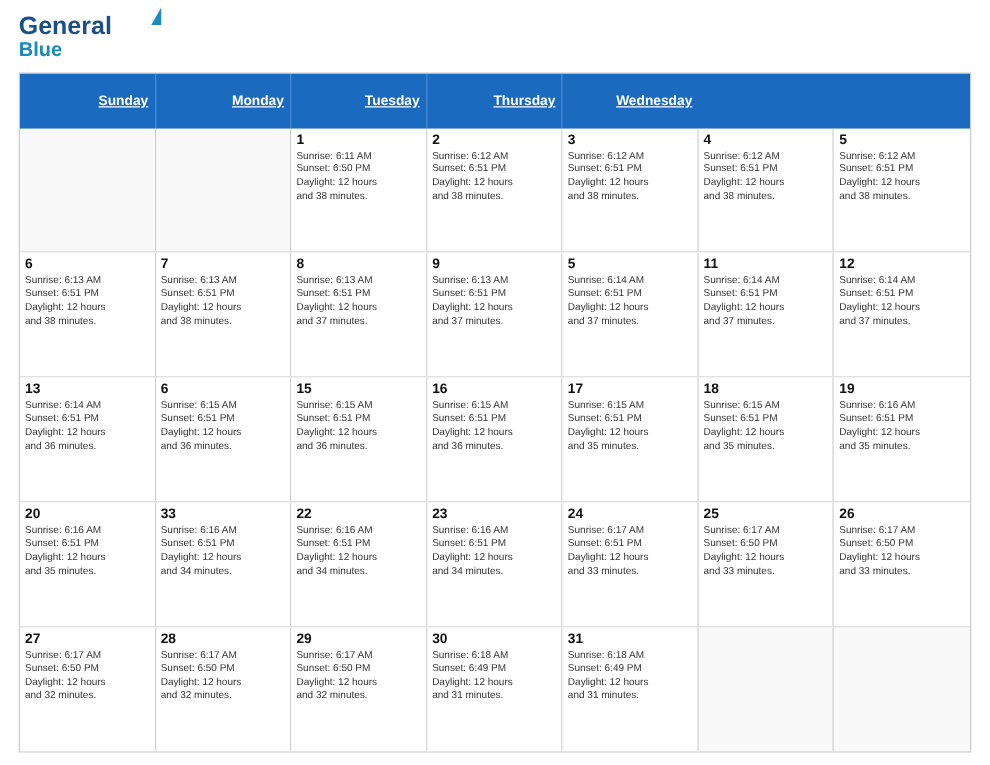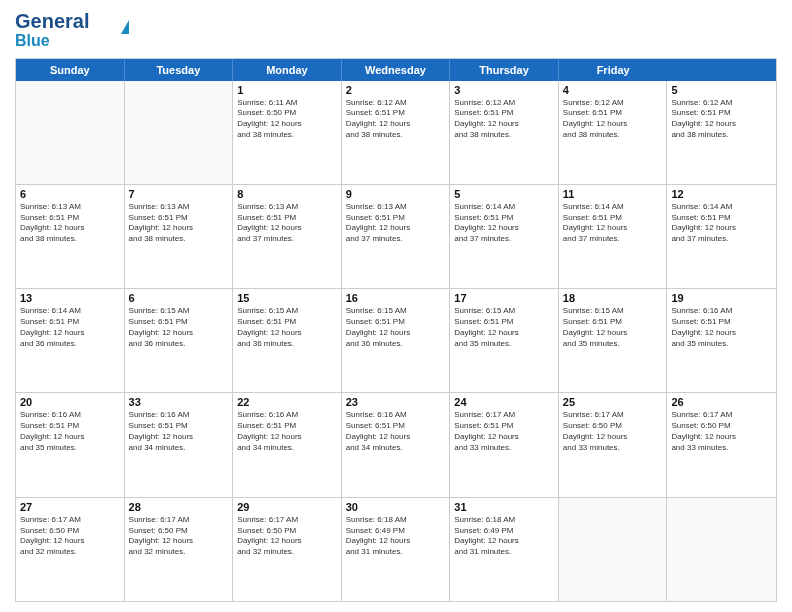--- a/index.html
+++ b/index.html
@@ -48,23 +48,24 @@
     }
     .cal-header {
       display: grid;
       grid-template-columns: repeat(7, 1fr);
       background: #1a6bbf;
     }
     .cal-header-cell {
       color: #fff;
       font-size: 11px;
       font-weight: bold;
-      padding: 5px 5px;
-      text-align: center;
+      padding: 16px 5px;
+      text-align: right;
       border-right: 1px solid #4a8cd4;
+      text-decoration: underline;
     }
     .cal-header-cell:last-child { border-right: none; }
     .cal-body {
       flex: 1;
       display: flex;
       flex-direction: column;
     }
     .cal-row {
       display: grid;
       grid-template-columns: repeat(7, 1fr);
@@ -116,21 +117,21 @@
       margin-left: 3px;
       margin-bottom: 2px;
     }
   </style>
 </head>
 <body>
 
 <div class="page">
   <div class="header">
     <div class="logo">
-      <div style="display:flex;align-items:center;gap:26px;">
+      <div style="display:flex;align-items:flex-start;gap:26px;">
         <div class="logo-stack">
           <div class="logo-line1">
             <span style="font-size:20px;font-weight:bold;color:#1a4f8a;">General</span>
           </div>
           <div class="logo-line2">
             <span style="font-size:16px;font-weight:bold;color:#1a8abf;">Blue</span>
           </div>
         </div>
         <div style="display:flex;flex-direction:column;justify-content:center;margin-left:3px;margin-top:-4px;">
           <div class="logo-triangle"></div>
@@ -139,25 +140,24 @@
     </div>
     <div class="title-block">
       <div class="month-title"></div>
       <div class="subtitle"></div>
     </div>
   </div>
 
   <div class="calendar">
     <div class="cal-header">
     <div class="cal-header-cell">Sunday</div>
+        <div class="cal-header-cell">Monday</div>
         <div class="cal-header-cell">Tuesday</div>
-        <div class="cal-header-cell">Monday</div>
+        <div class="cal-header-cell">Thursday</div>
         <div class="cal-header-cell">Wednesday</div>
-        <div class="cal-header-cell">Thursday</div>
-        <div class="cal-header-cell">Friday</div>
       </div>
     <div class="cal-body">
     <div class="cal-row">
           <div class="cal-cell empty"></div>
           <div class="cal-cell empty"></div>
           <div class="cal-cell">
             <div class="day-num">1</div>
             <div class="cell-info" style="white-space: pre-line;">Sunrise: 6:11 AM
 Sunset: 6:50 PM
 Daylight: 12 hours

